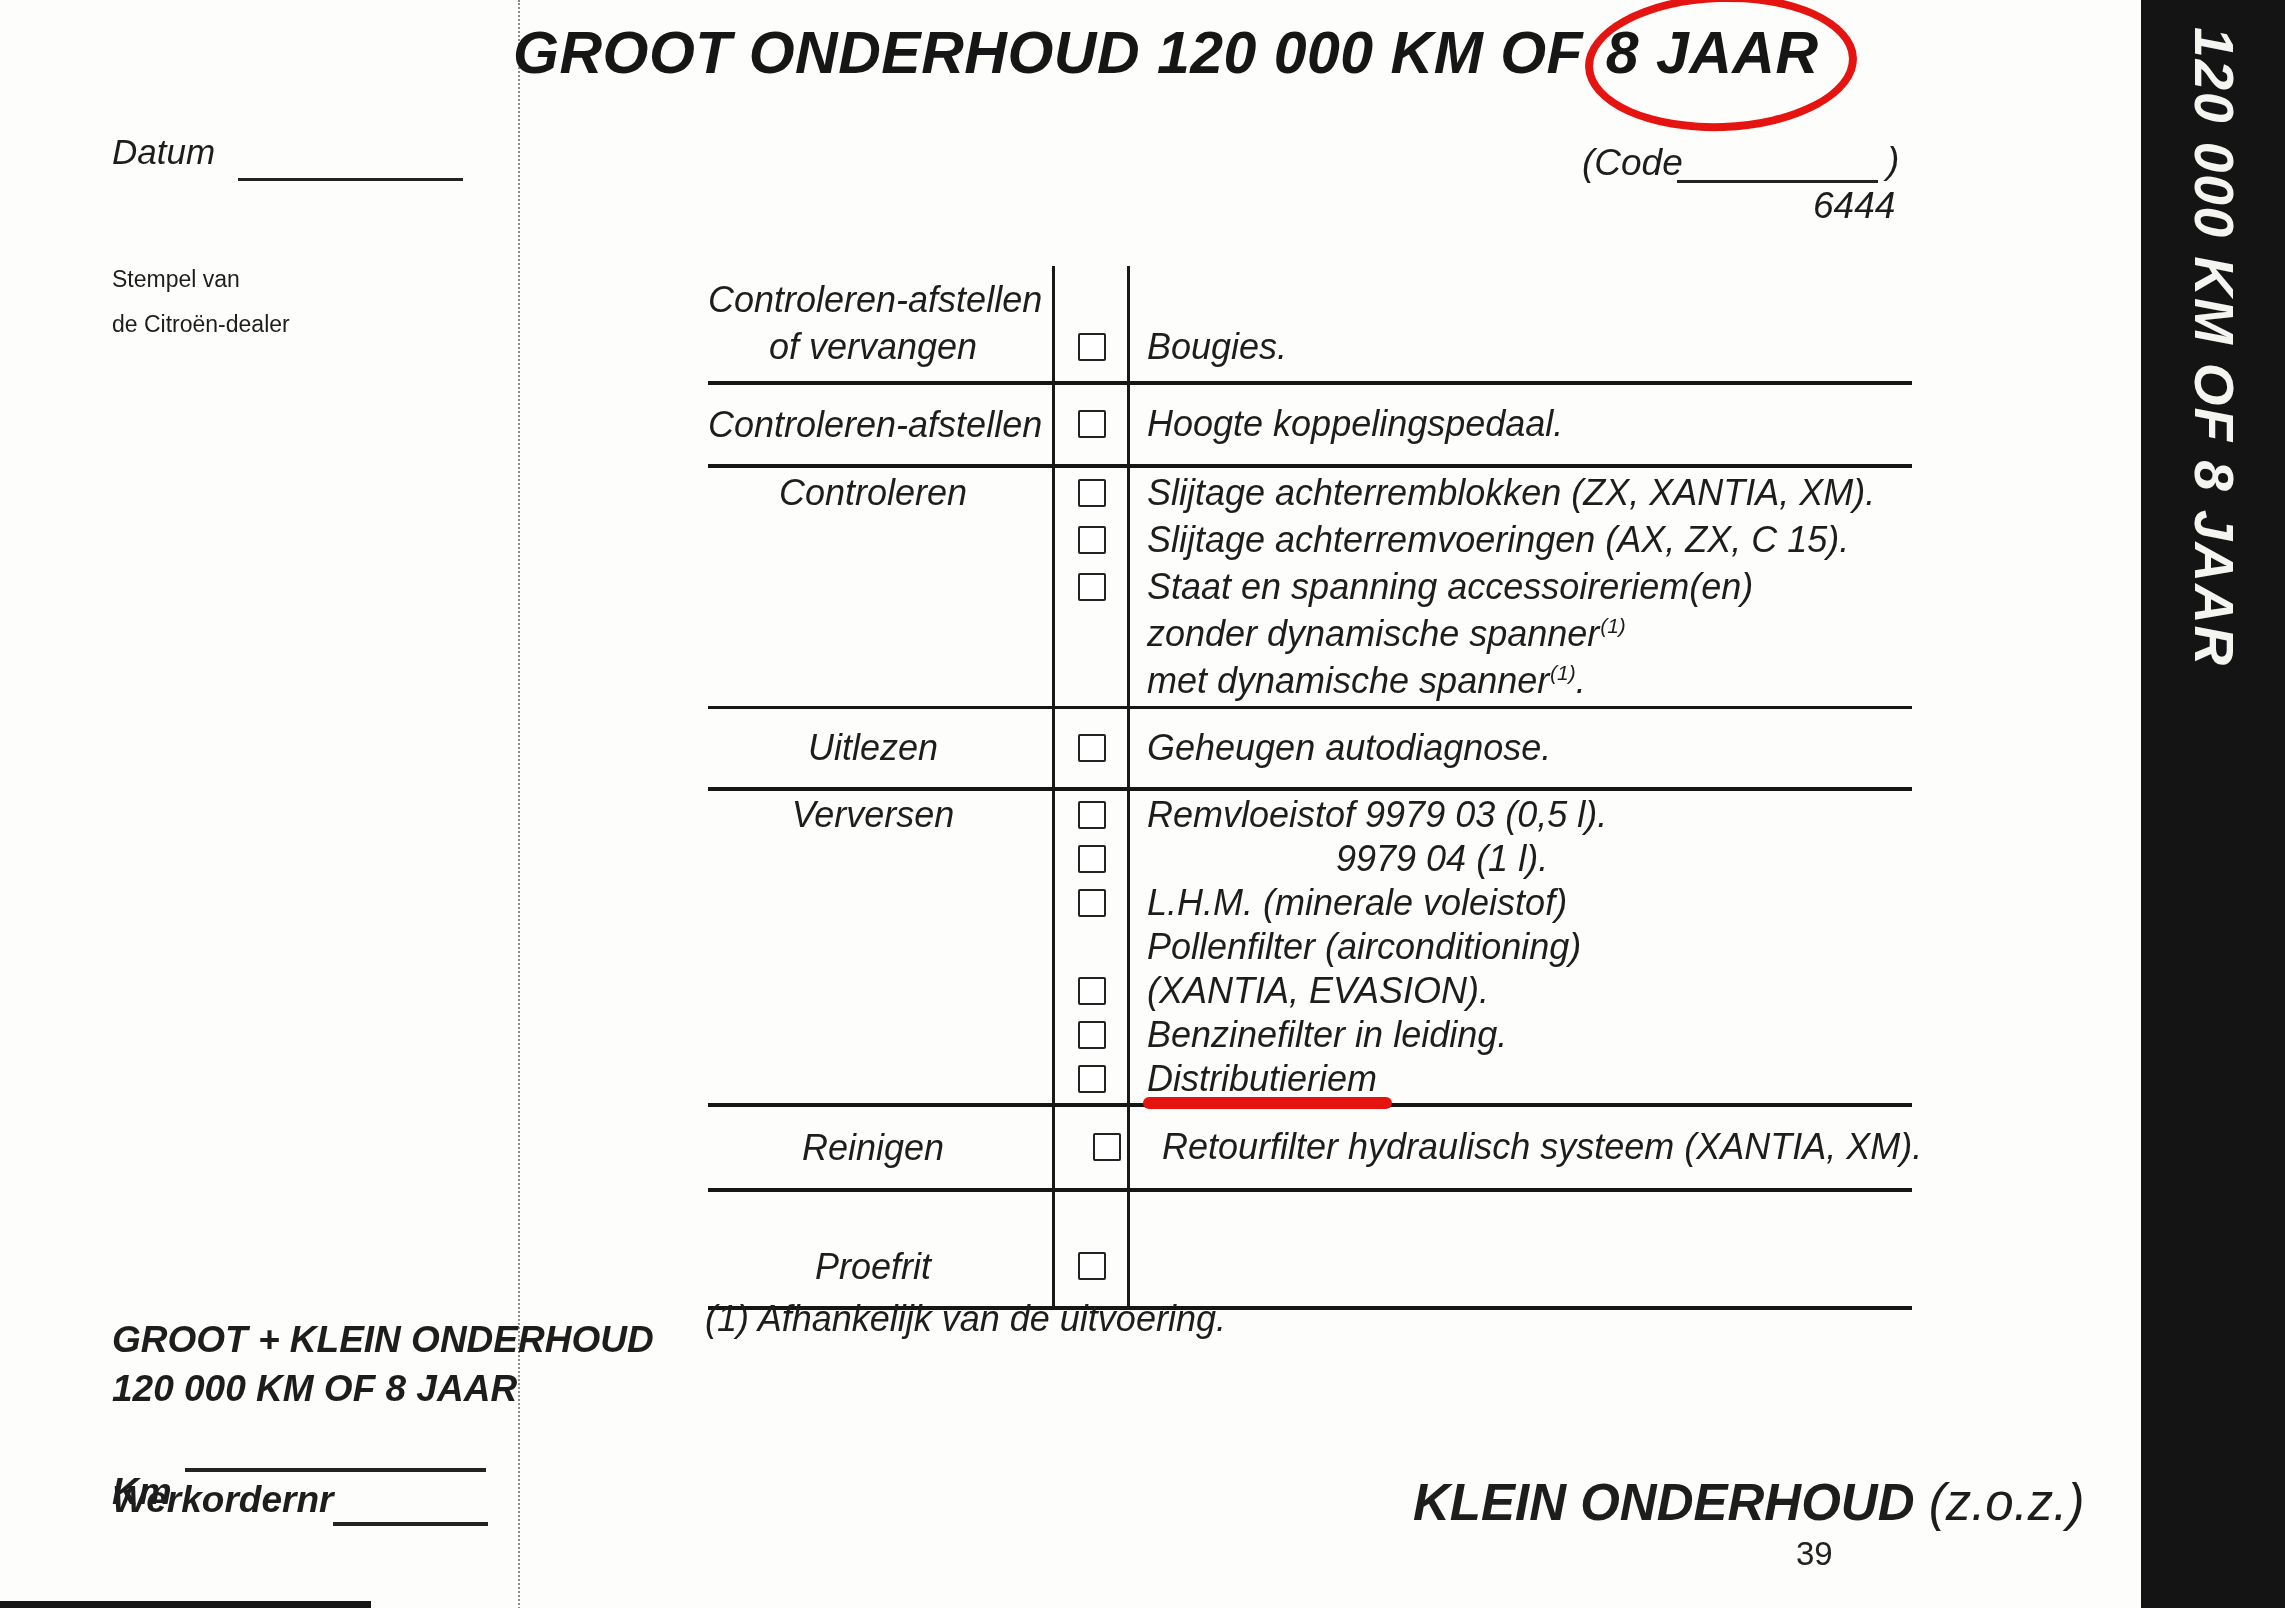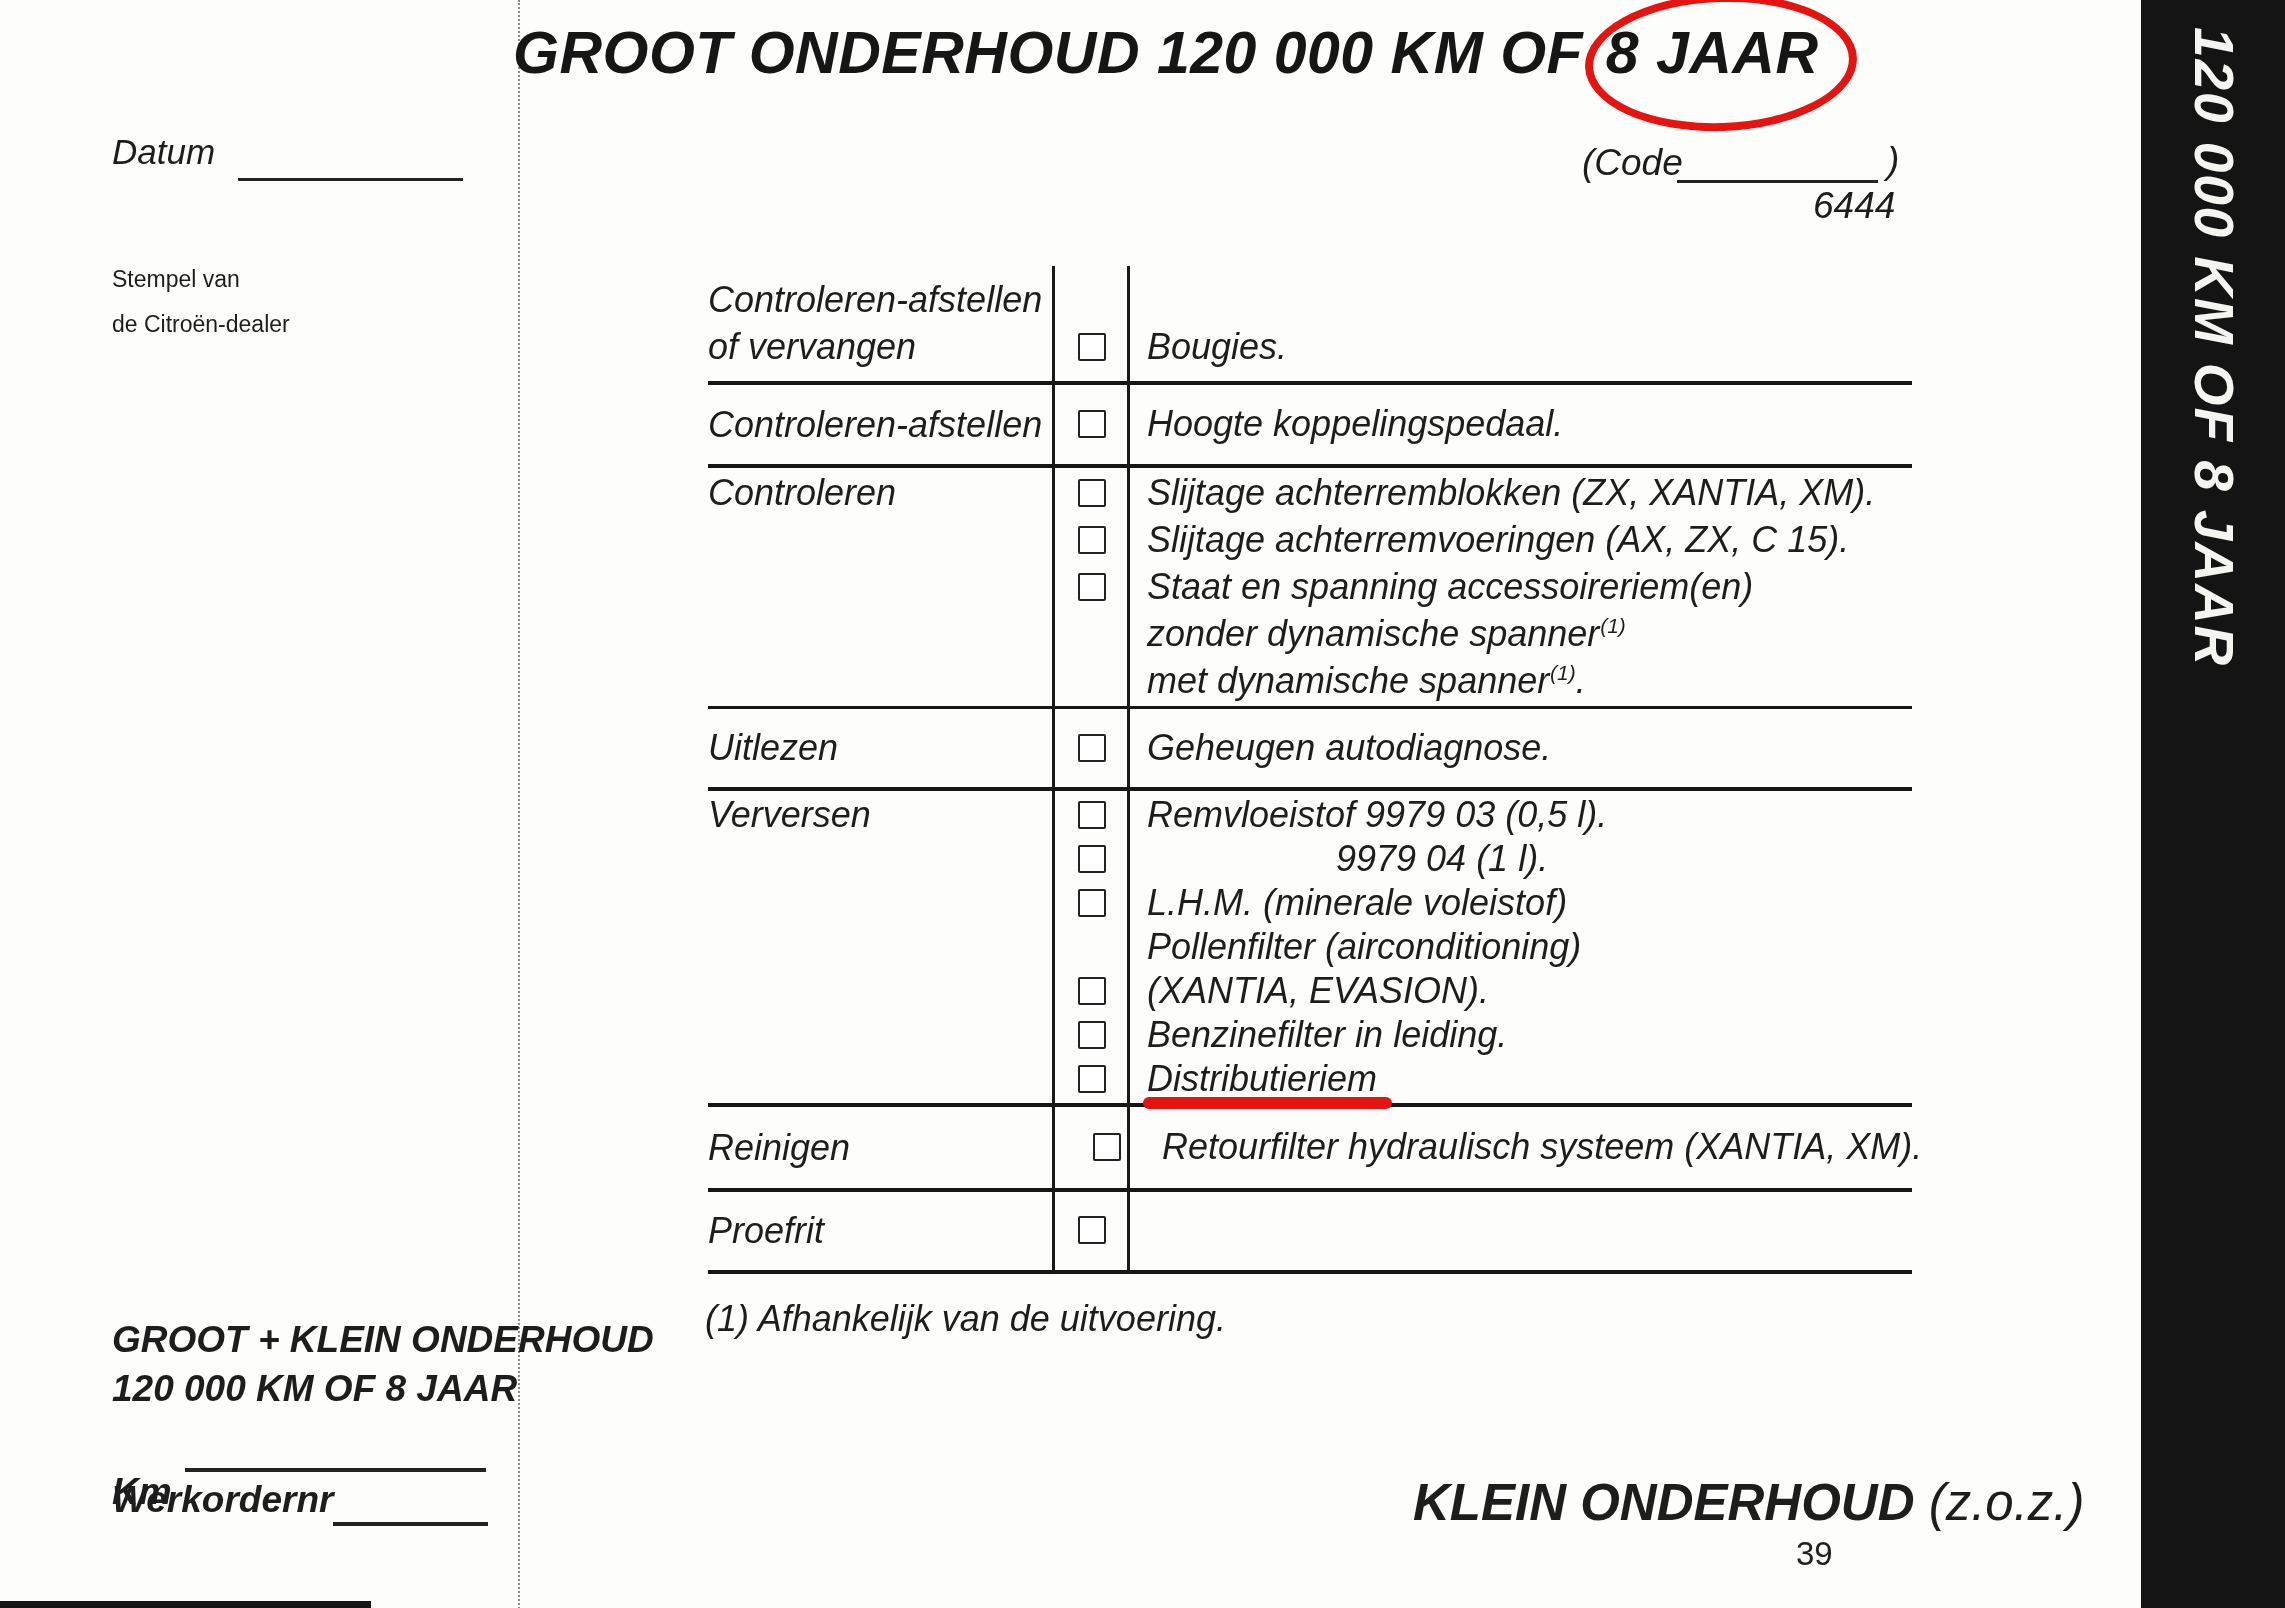--- a/index.html
+++ b/index.html
@@ -46,22 +46,22 @@
   .vline{position:absolute;top:0;height:100%;width:2.8px;background:#191919;}
   .vline.v1{left:344px;} .vline.v2{left:419px;}
   .tsep{height:3.8px;background:#161616;}
   .sec{display:flex;box-sizing:border-box;align-items:flex-start;}
   .sec0{height:115px;padding-top:10.4px;--lh:47px;}
   .sec1{height:79px; padding-top:16px;--lh:47px;}
   .sec2{height:238px;padding-top:1.9px; --lh:47px;}
   .sec3{height:78px; padding-top:15px;--lh:47px;}
   .sec4{height:312px;padding-top:1.9px; --lh:44px;}
   .sec5{height:81px; padding-top:17px;gap:15px;--lh:47px;}
-  .sec6{height:78px; padding-top:15px;--lh:47px;}
-  .labcol{width:344px;box-sizing:border-box;padding-right:14px;text-align:left;flex:none;}
+  .sec6{height:78px; padding-top:15px;margin-top:36px;--lh:47px;}
+  .labcol{width:344px;box-sizing:border-box;padding-right:14px;text-align:center;flex:none;}
   .labline{height:var(--lh);line-height:var(--lh);font-size:36px;font-style:italic;white-space:nowrap;}
   .linescol{flex:1;}
   .line{display:flex;align-items:center;height:var(--lh);}
   .cbcell{width:79px;flex:none;display:flex;justify-content:center;align-items:center;height:100%;}
   .cb{width:28px;height:28px;border:2.8px solid #222;background:#fff;box-sizing:border-box;border-radius:1.9px;}
   .ltext{font-size:36px;font-style:italic;white-space:nowrap;padding-left:16px;}
   .ltext sup{font-size:21px;line-height:0;vertical-align:super;margin-left:0.9px;}
   .u-red{position:relative;}
   .u-red::after{content:"";position:absolute;left:-3.8px;right:-15px;bottom:-9.5px;height:11.4px;
     background:var(--accent-red);border-radius:6.6px;}

